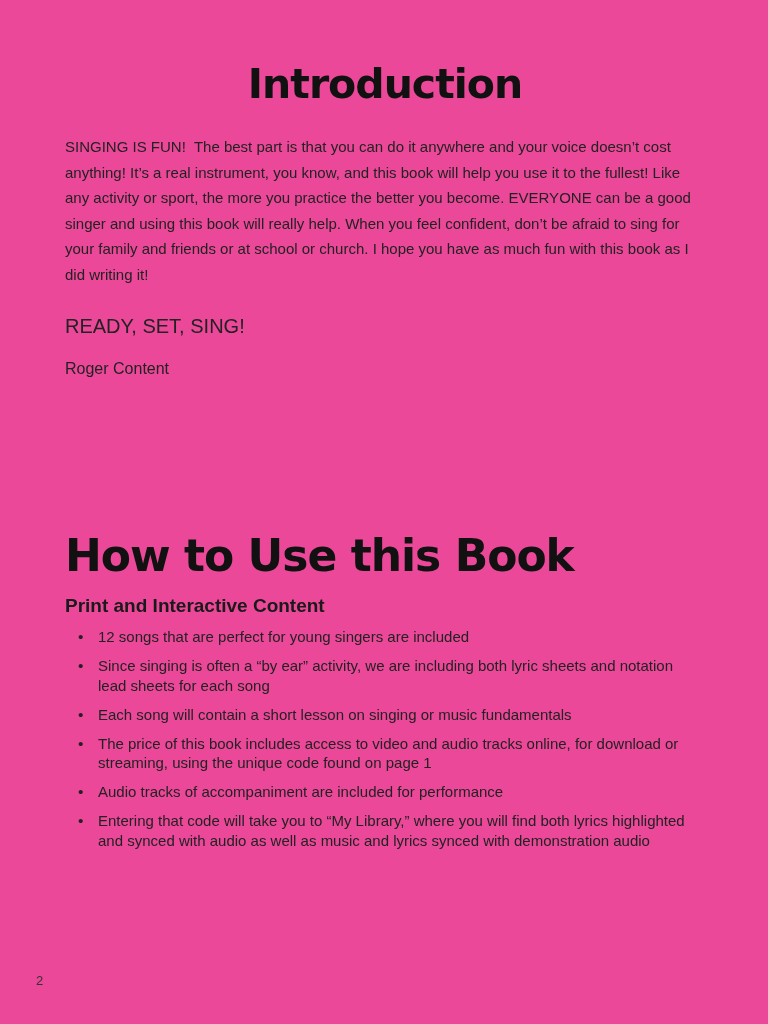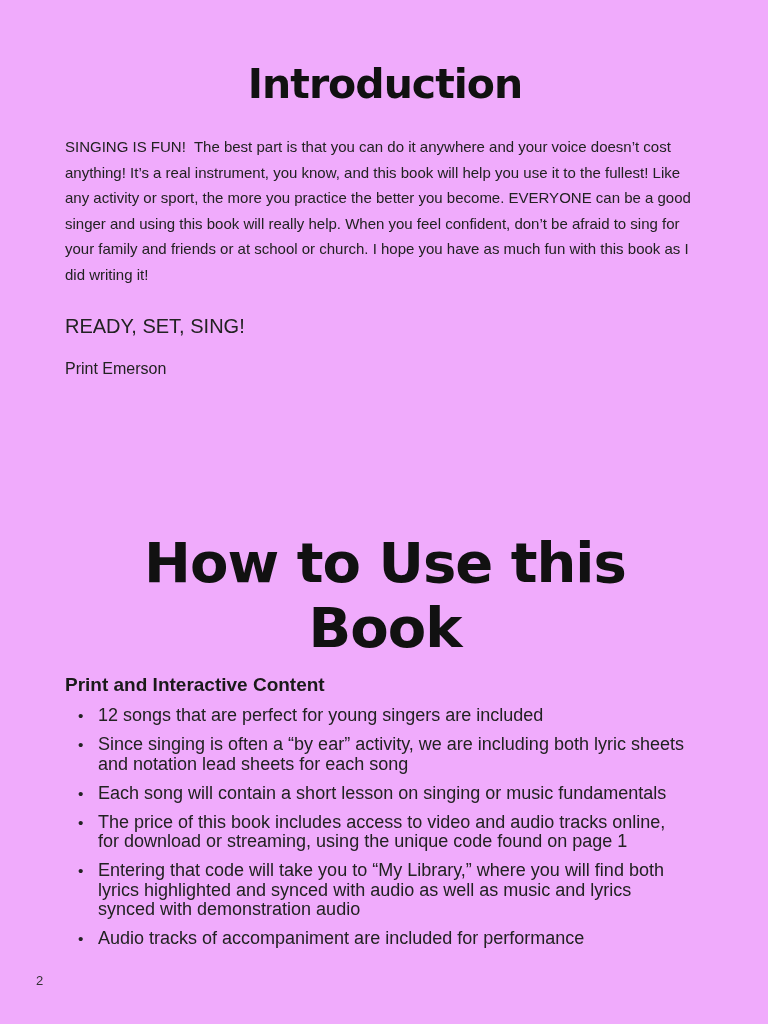--- a/index.html
+++ b/index.html
@@ -2,21 +2,21 @@
 <html><head>
 <meta charset="utf-8">
 <style>
   * { margin: 0; padding: 0; box-sizing: border-box; }
   html, body { background: #e8e8e8; }
   .page {
     position: relative;
     width: 768px;
     height: 1024px;
     margin: 0 auto;
-    background: #f0abfc;
+    background: #ec4899;
     color: #1f1f1f;
     font-family: "Liberation Sans", sans-serif;
     overflow: hidden;
   }
   .content {
     padding: 60px 63px 0 65px;
   }
   .intro-heading {
     font-family: "DejaVu Sans", sans-serif;
     font-weight: 800;
@@ -38,42 +38,41 @@
     color: #222222;
   }
   .author-line {
     margin-top: 22px;
     font-size: 16px;
     color: #222222;
   }
   .howto-heading {
     font-family: "DejaVu Sans", sans-serif;
     font-weight: 800;
-    font-size: 56px;
+    font-size: 44px;
     letter-spacing: -1px;
-    text-align: center;
     color: #111111;
     margin-top: 152px;
     margin-bottom: 14px;
   }
   .howto-subheading {
     font-size: 19px;
     font-weight: bold;
     color: #1a1a1a;
     margin-bottom: 10px;
   }
   .bullet-list {
     list-style: none;
     margin: 0;
     padding: 0;
   }
   .bullet-list li {
     position: relative;
     padding-left: 33px;
-    font-size: 18px;
+    font-size: 15px;
     line-height: 19.5px;
     margin-bottom: 9.5px;
     max-width: 620px;
     color: #222222;
   }
   .bullet-list li::before {
     content: "•";
     position: absolute;
     left: 13px;
     top: 0;
@@ -94,31 +93,31 @@
 
 <div class="page">
   <div class="content">
 
     <h1 class="intro-heading">Introduction</h1>
 
     <p class="intro-body">SINGING IS FUN!  The best part is that you can do it anywhere and your voice doesn’t cost anything! It’s a real instrument, you know, and this book will help you use it to the fullest! Like any activity or sport, the more you practice the better you become. EVERYONE can be a good singer and using this book will really help. When you feel confident, don’t be afraid to sing for your family and friends or at school or church. I hope you have as much fun with this book as I did writing it!</p>
 
     <p class="ready-line">READY, SET, SING!</p>
 
-    <p class="author-line">Print Emerson</p>
+    <p class="author-line">Roger Content</p>
 
     <h1 class="howto-heading">How to Use this Book</h1>
 
     <h2 class="howto-subheading">Print and Interactive Content</h2>
 
     <ul class="bullet-list">
       <li>12 songs that are perfect for young singers are included</li>
       <li>Since singing is often a “by ear” activity, we are including both lyric sheets and notation lead sheets for each song</li>
       <li>Each song will contain a short lesson on singing or music fundamentals</li>
       <li>The price of this book includes access to video and audio tracks online, for download or streaming, using the unique code found on page 1</li>
+      <li>Audio tracks of accompaniment are included for performance</li>
       <li>Entering that code will take you to “My Library,” where you will find both lyrics highlighted and synced with audio as well as music and lyrics synced with demonstration audio</li>
-      <li>Audio tracks of accompaniment are included for performance</li>
     </ul>
 
   </div>
 
   <div class="page-number">2</div>
 </div>
 
 </body></html>

